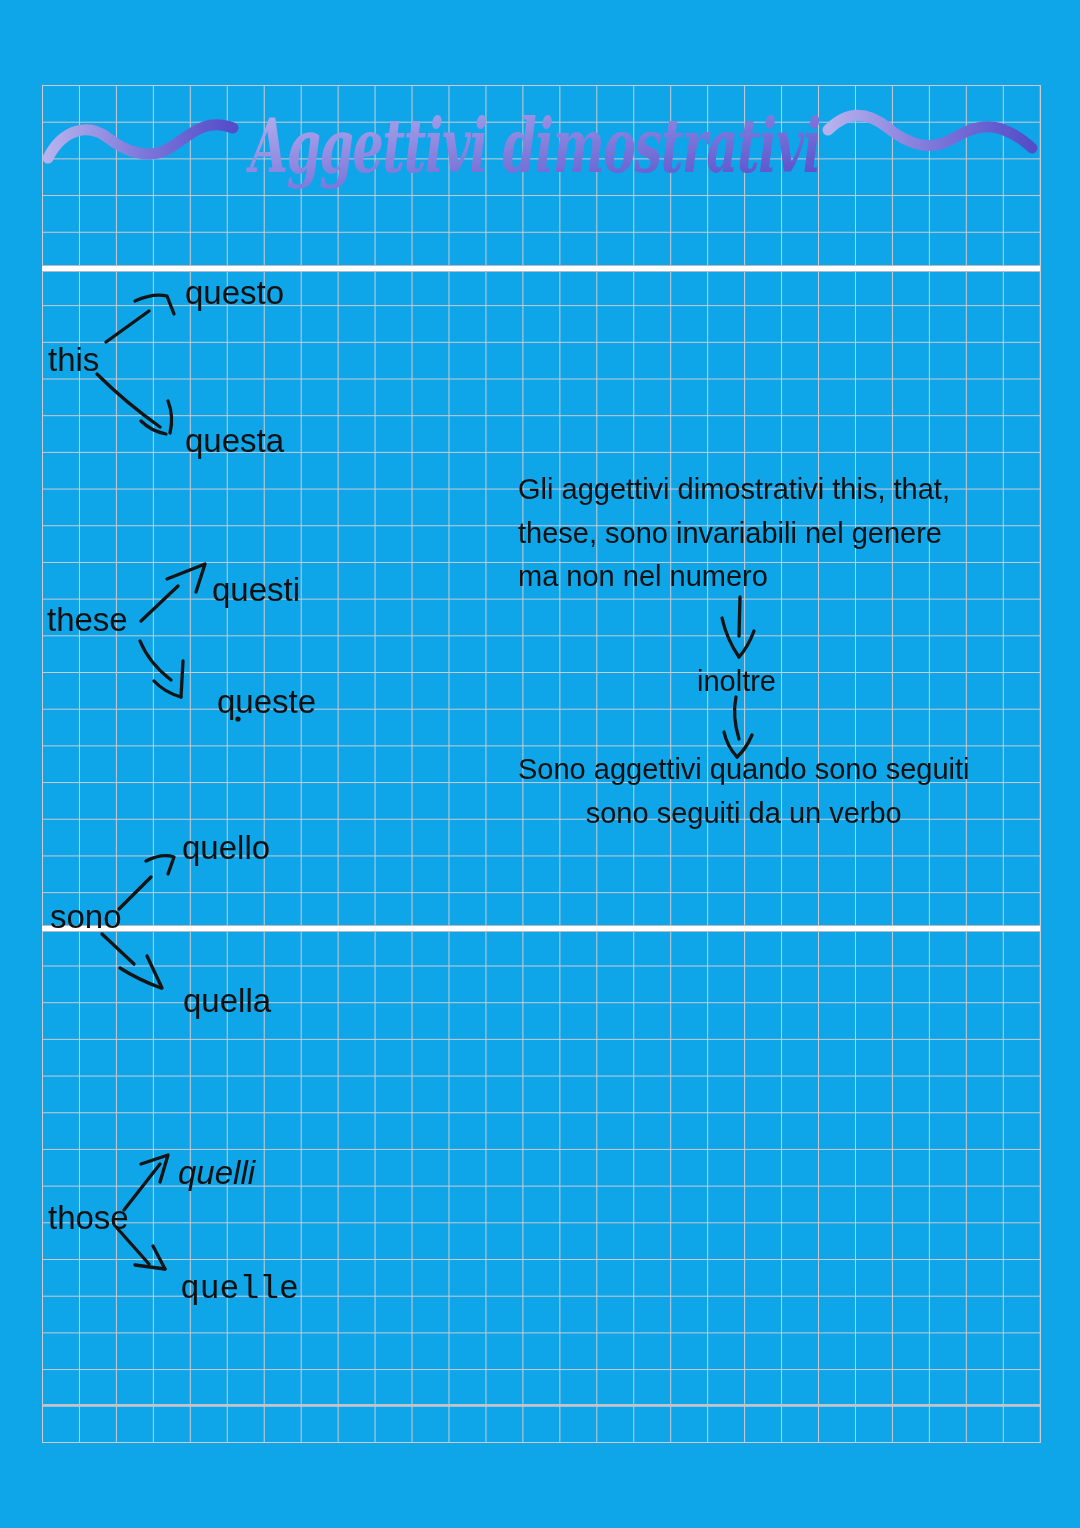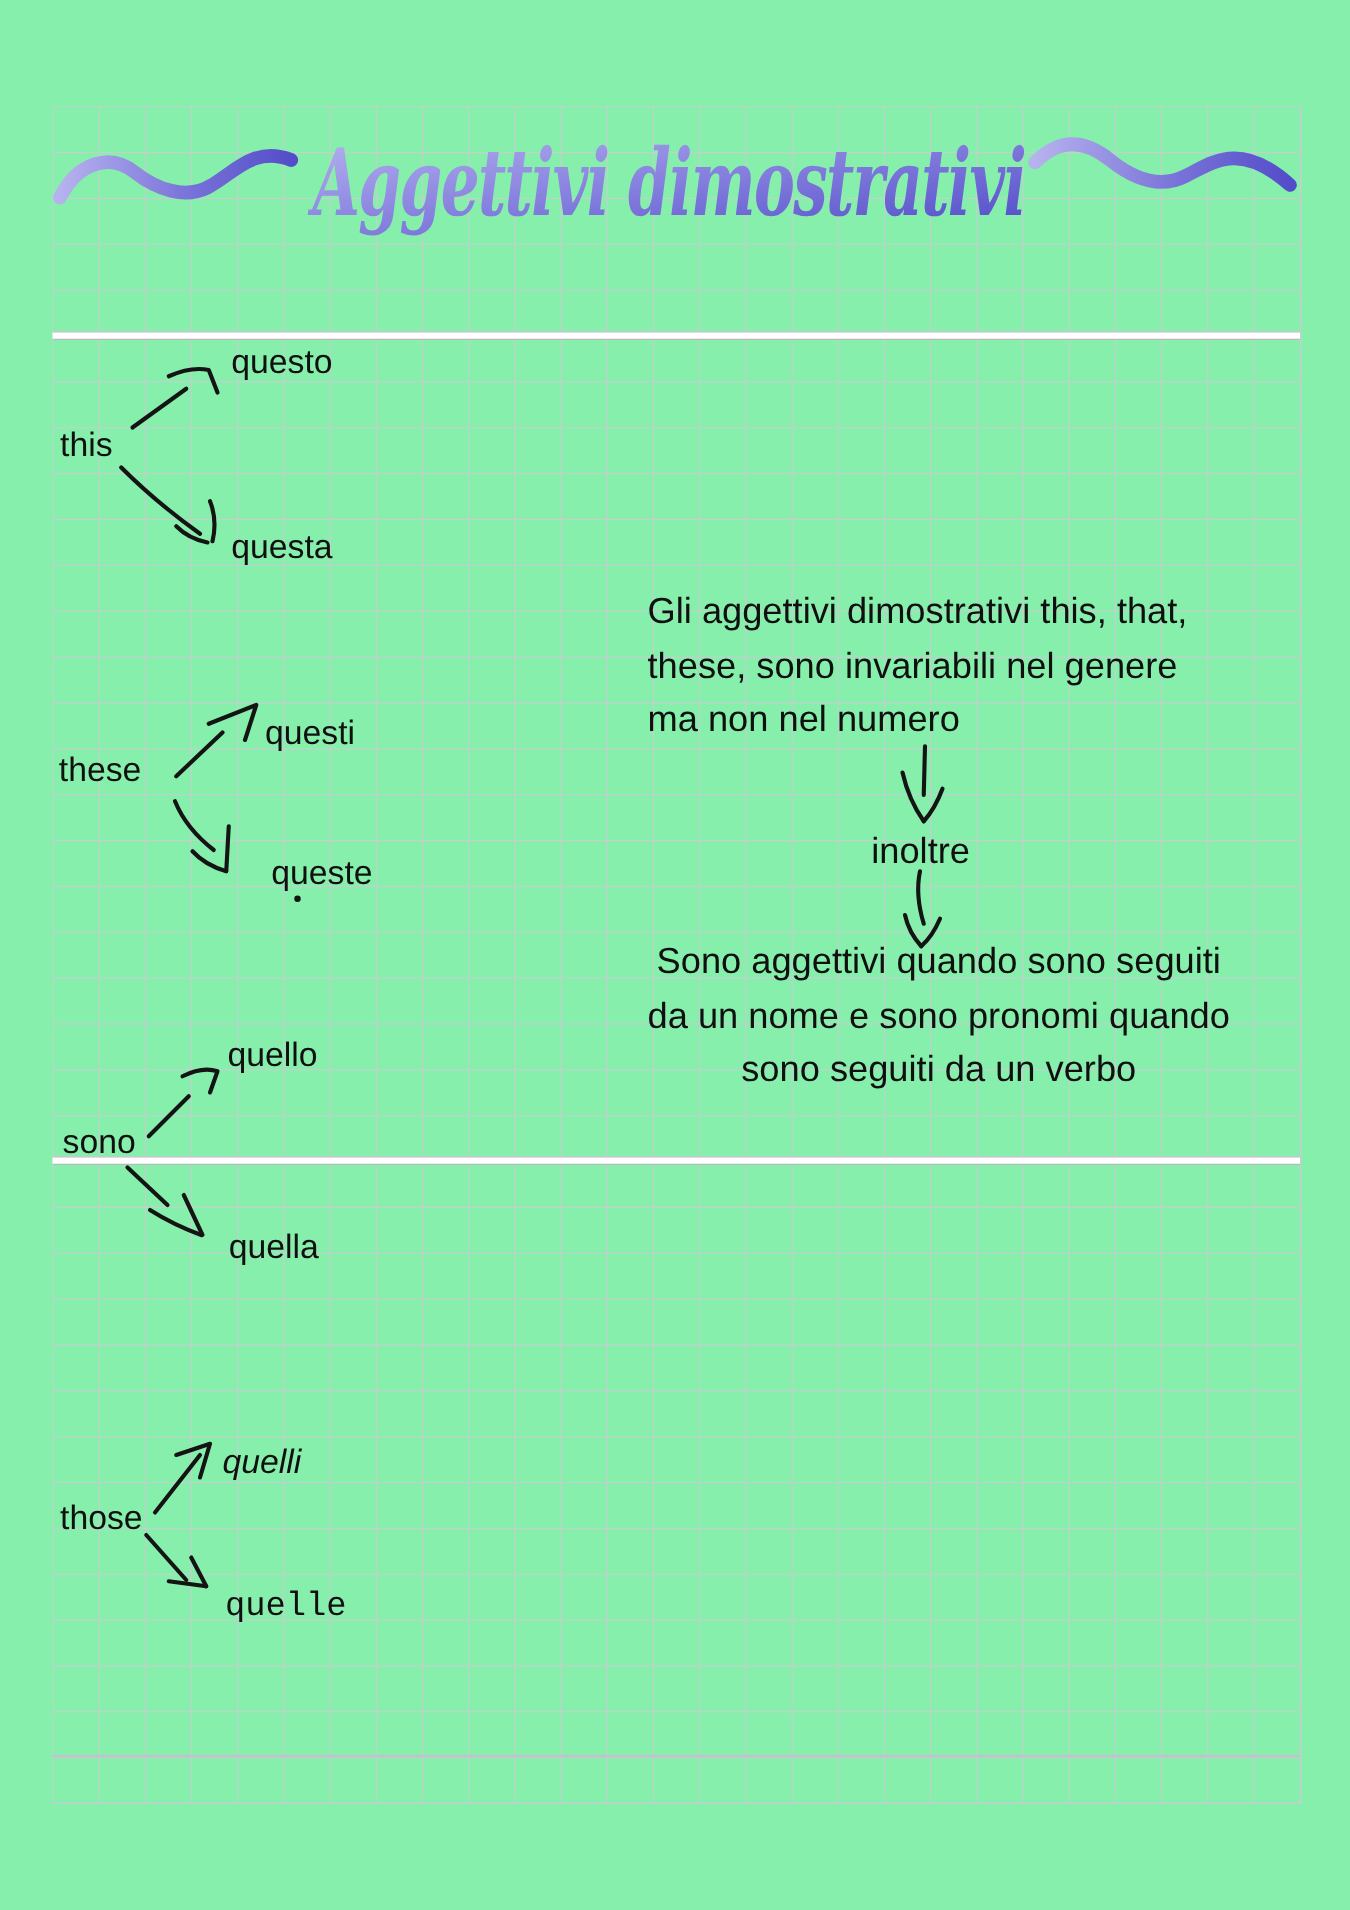--- a/index.html
+++ b/index.html
@@ -1,33 +1,33 @@
 <!DOCTYPE html>
 <html><head>
 <meta charset="utf-8">
 <style>
   html,body{margin:0;padding:0;background:#ffffff;}
   .page{
-    position:relative;width:1080px;height:1528px;background:#86efac;
+    position:relative;width:1080px;height:1528px;background:#0ea5e9;
     font-family:"Liberation Sans",sans-serif;color:#111;overflow:hidden;
   }
   .grid{
     position:absolute;left:42px;top:85px;width:998px;height:1357px;
     background-image:
       linear-gradient(to right,#cbcbd2 1px,transparent 1px),
       linear-gradient(to bottom,#cbcbd2 1px,transparent 1px);
     background-size:36.96px 36.7px;
     border-right:1px solid #cbcbd2;border-bottom:1px solid #cbcbd2;
   }
   .seam{
     position:absolute;left:42px;width:998px;height:5px;background:#ffffff;
     border-top:1px solid #b9b9c2;border-bottom:1px solid #b9b9c2;
   }
   .seam-line{position:absolute;left:42px;width:998px;height:0;border-top:2px solid #c2c2ca;}
-  .label{position:absolute;font-size:27px;line-height:1.1;white-space:nowrap;color:#101010;}
+  .label{position:absolute;font-size:33px;line-height:1.1;white-space:nowrap;color:#101010;}
   .para{position:absolute;font-size:29px;line-height:43.5px;white-space:nowrap;color:#101010;}
   .overlay{position:absolute;left:0;top:0;}
   .ink{stroke:#141414;stroke-width:3.3;fill:none;stroke-linecap:round;stroke-linejoin:round;}
   .title-svg-text{
     font-family:"DejaVu Serif",serif;font-style:italic;font-weight:bold;
     font-size:74px;letter-spacing:-2px;
   }
 </style>
 </head>
 <body>
@@ -127,17 +127,16 @@
   <div class="para" style="left:518px;top:468px;">
     <div>Gli aggettivi dimostrativi this, that,</div>
     <div>these, sono invariabili nel genere</div>
     <div>ma non nel numero</div>
   </div>
 
   <div class="para" style="left:697px;top:660px;">inoltre</div>
 
   <div class="para" style="left:518px;top:748px;text-align:center;">
     <div>Sono aggettivi quando sono seguiti</div>
-    <div>da un nome e sono pronomi quando</div>
     <div>sono seguiti da un verbo</div>
   </div>
 
 </div>
 
 </body></html>

